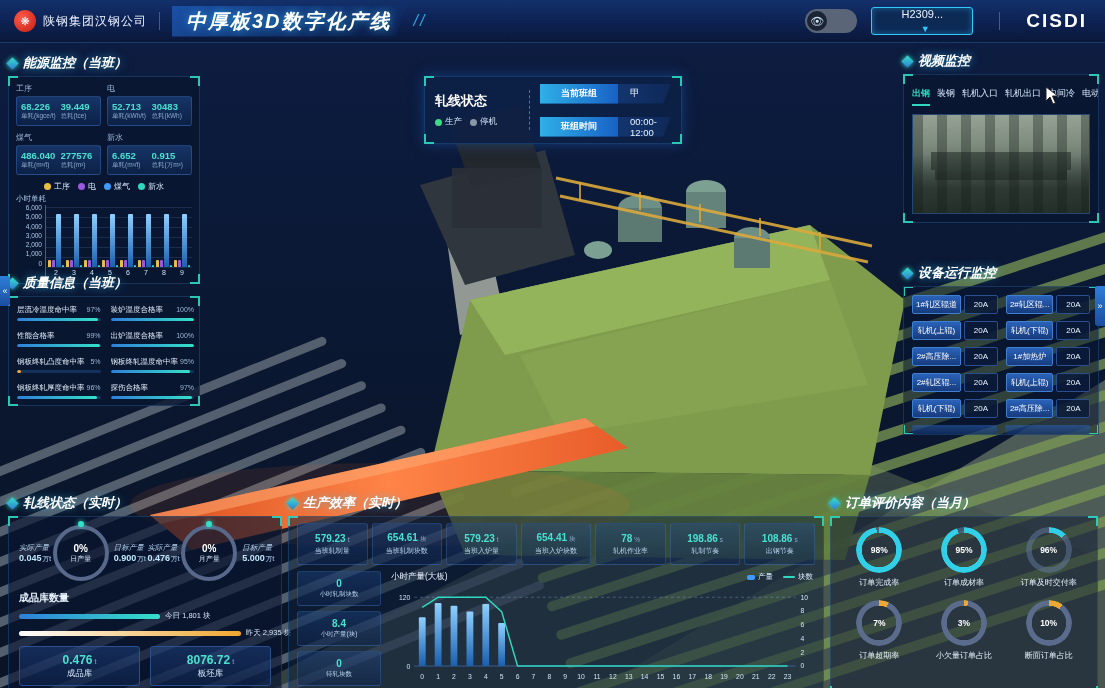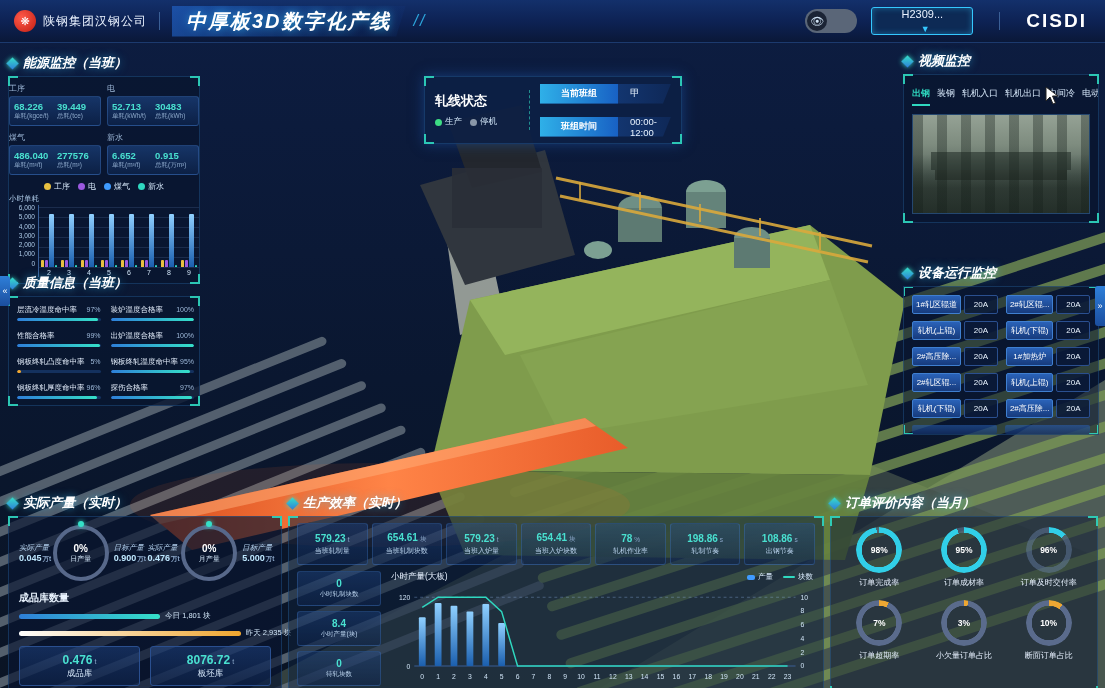--- a/index.html
+++ b/index.html
@@ -38,21 +38,21 @@
   .frame{position:relative;background:rgba(9,22,48,.82);border:1px solid rgba(43,109,176,.35);}
   .frame.lite{background:rgba(12,28,56,.48);}
   .frame::before{content:"";position:absolute;inset:-1px;pointer-events:none;background:
     linear-gradient(#2fd8c0,#2fd8c0) 0 0/10px 2px,linear-gradient(#2fd8c0,#2fd8c0) 0 0/2px 10px,
     linear-gradient(#2fd8c0,#2fd8c0) 100% 0/10px 2px,linear-gradient(#2fd8c0,#2fd8c0) 100% 0/2px 10px,
     linear-gradient(#2fd8c0,#2fd8c0) 0 100%/10px 2px,linear-gradient(#2fd8c0,#2fd8c0) 0 100%/2px 10px,
     linear-gradient(#2fd8c0,#2fd8c0) 100% 100%/10px 2px,linear-gradient(#2fd8c0,#2fd8c0) 100% 100%/2px 10px;
     background-repeat:no-repeat;opacity:.9;}
   
   #p-energy{left:8px;top:54px;width:192px;}
-  #p-energy .frame{padding:6px 0;}
+  #p-energy .frame{padding:6px 7px;}
   #energy-cards{display:grid;grid-template-columns:1fr 1fr;gap:6px 6px;}
   .ecat{font-size:8px;color:#9db8d8;margin-bottom:2px;}
   .ecard{background:linear-gradient(180deg,rgba(40,90,170,.45),rgba(18,45,95,.45));border:1px solid rgba(70,130,210,.35);
     border-radius:3px;padding:4px 4px;display:flex;gap:4px;}
   .ecol{flex:1;min-width:0;}
   .env{color:#49e0d0;font-size:9.5px;font-weight:700;white-space:nowrap;overflow:hidden;filter:blur(.4px);}
   .enl{color:#8aa6c8;font-size:6.5px;white-space:nowrap;overflow:hidden;filter:blur(.4px);}
   #energy-legend{display:flex;justify-content:center;gap:8px;margin:6px 0 2px;}
   .elegit{display:flex;align-items:center;gap:3px;color:#d7e8fa;font-size:8px;}
   .eldot{width:7px;height:7px;border-radius:50%;}
@@ -622,21 +622,21 @@
       <div class="eqpartial">
           <span></span>
           <span></span>
         </div>
     </div>
   </div>
 
   <div class="panel" id="p-prod">
     <div class="ptitle">
         <span class="dmnd"></span>
-      <span>实际产量（实时）</span>
+      <span>轧线状态（实时）</span>
       </div>
     <div class="frame">
       <div class="pgauges">
         <div class="pgauge">
           <div class="gcol">
             <div class="glab">实际产量</div>
             <div class="gval"><span>0.045</span><span class="gunit">万t</span></div>
           </div>
           <div class="pring">
             <div class="gpct">0%</div>

